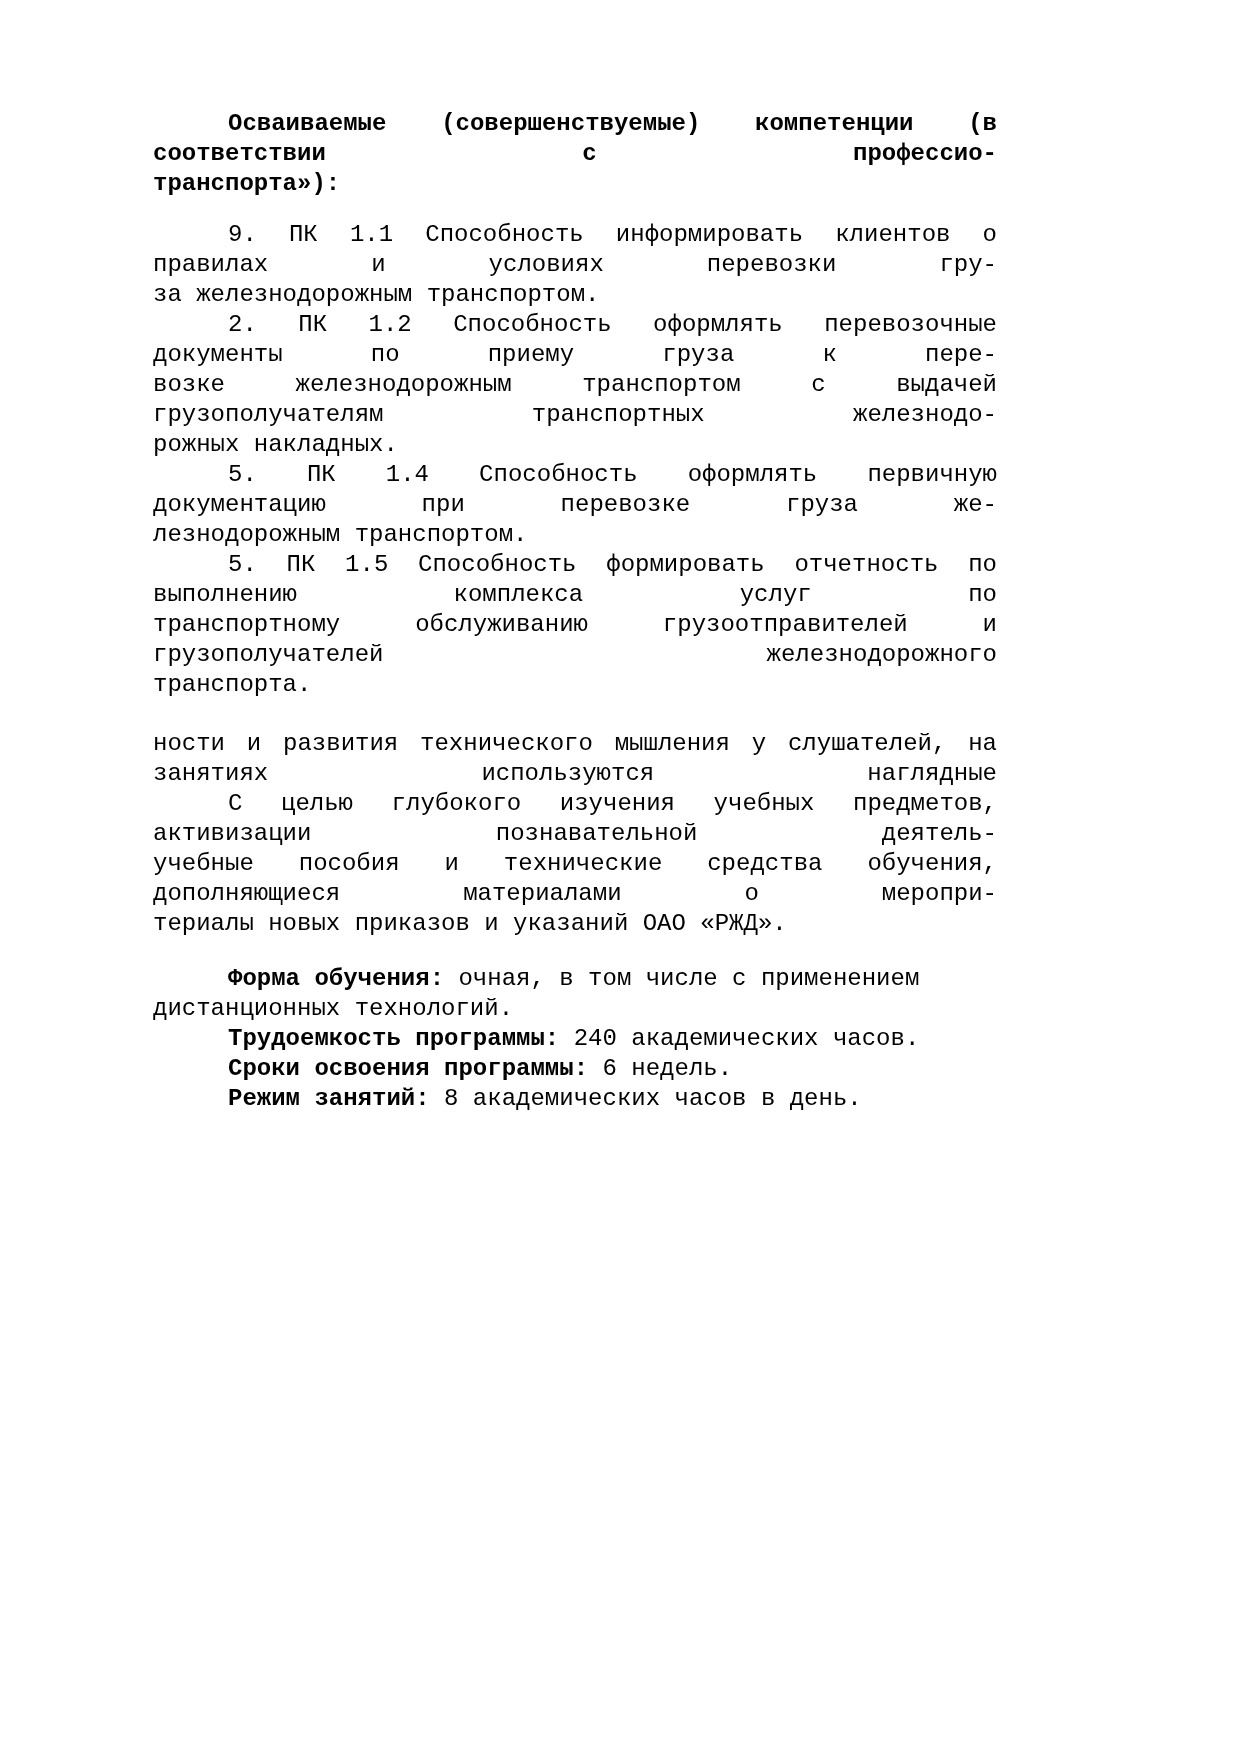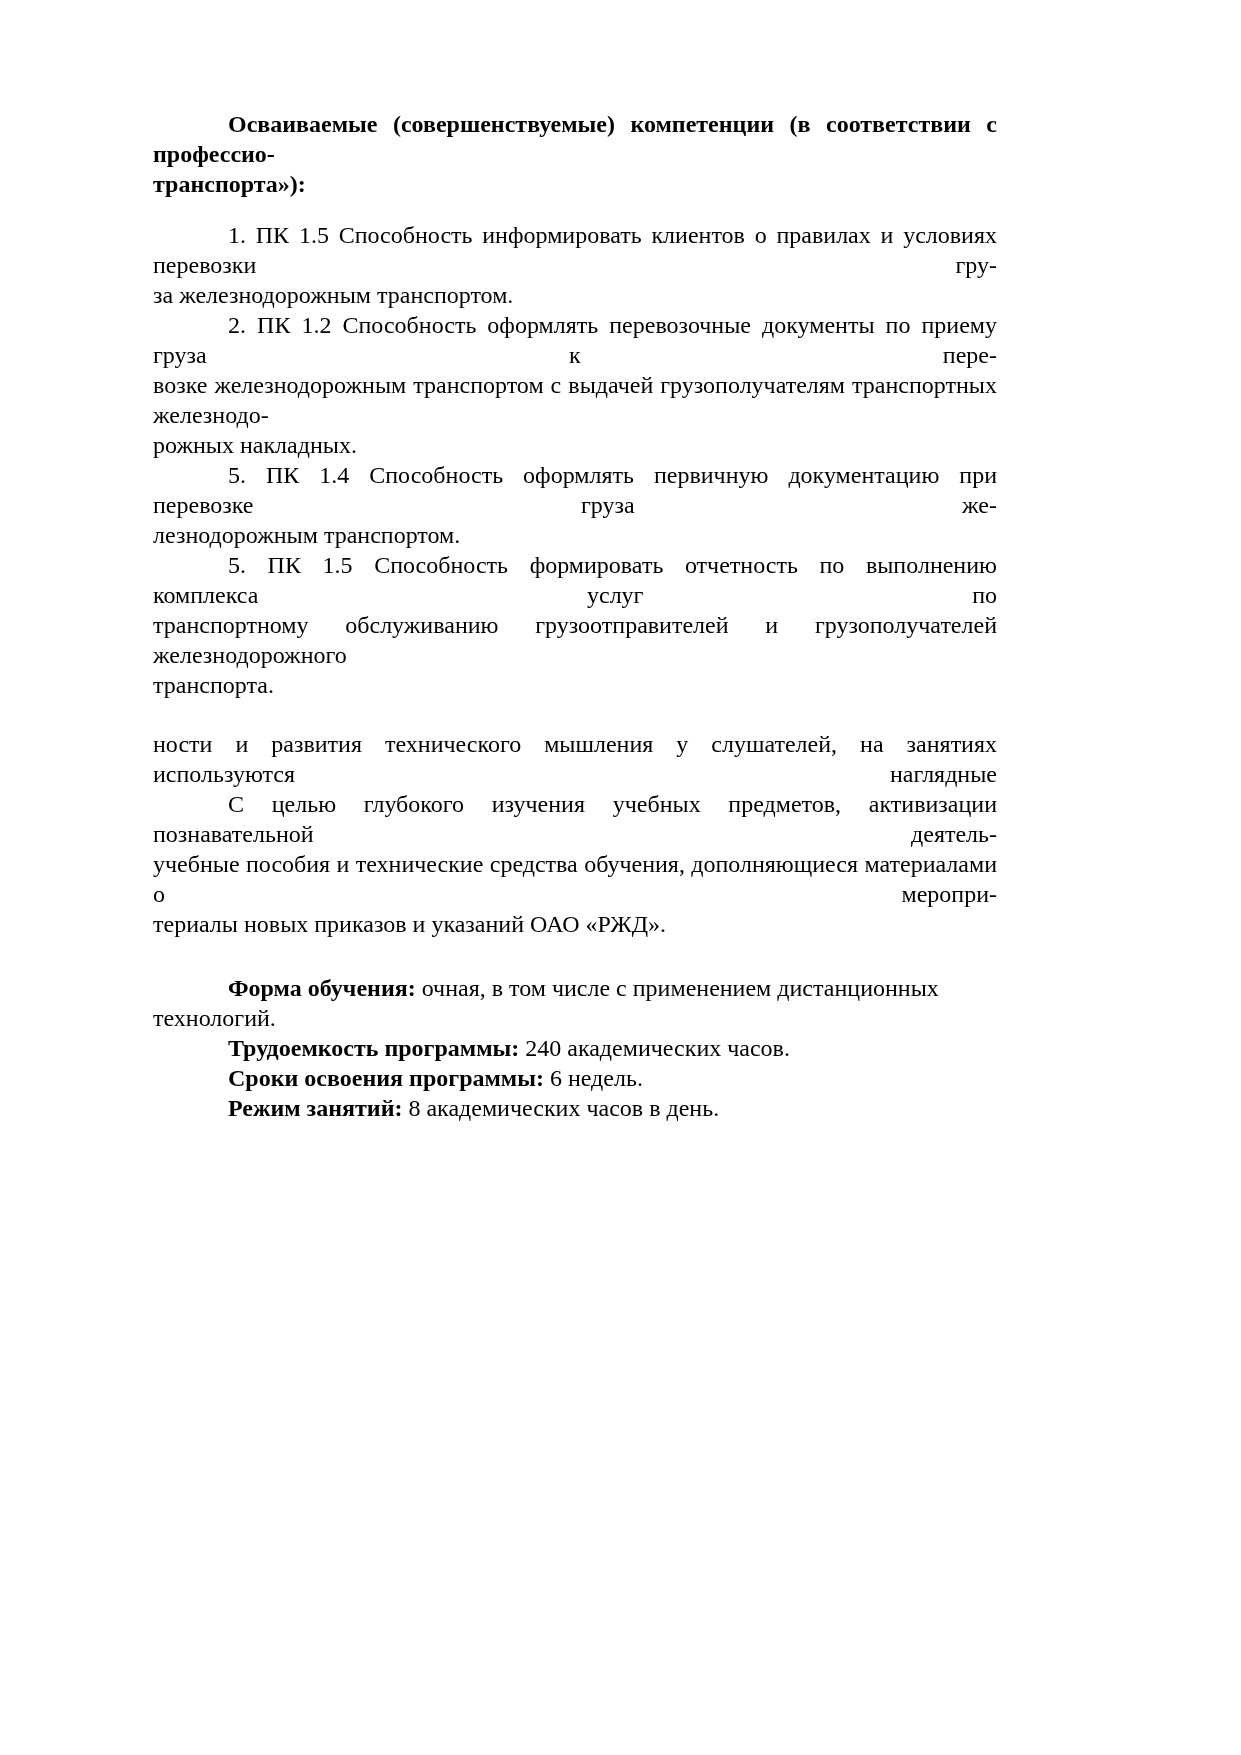--- a/index.html
+++ b/index.html
@@ -8,57 +8,57 @@
     background: #ffffff;
   }
   .page {
     position: relative;
     width: 1070px;
     height: 1755px;
     box-sizing: border-box;
     padding: 109px 73px 0 153px;
     background: #ffffff;
     color: #000000;
-    font-family: Liberation Serif, serif;
+    font-family: Liberation Mono, monospace;
     font-size: 24px;
     line-height: 30px;
   }
   
   .line {
     text-align: justify;
     text-align-last: justify;
   }
   .line.last {
     text-align-last: left;
   }
   .line.first {
     text-indent: 75px;
   }
   .heading {
     font-weight: bold;
   }
   .items    { margin-top: 21px; }
   .paragraph{ margin-top: 29px; }
-  .details  { margin-top: 34px; }
+  .details  { margin-top: 25px; }
   .detail-row { text-indent: 75px; }
   .bold { font-weight: bold; }
 </style>
 </head>
 <body>
 
 <div class="page">
 
   <section class="heading">
       <div class="line first">Осваиваемые (совершенствуемые) компетенции (в соответствии с профессио-</div>
       <div class="line last">транспорта»):</div>
     </section>
 
   <section class="items">
     <div class="item">
-        <div class="line first">1. ПК 1.5 Способность информировать клиентов о правилах и условиях перевозки гру-</div>
+        <div class="line first">9. ПК 1.1 Способность информировать клиентов о правилах и условиях перевозки гру-</div>
         <div class="line last">за железнодорожным транспортом.</div>
       </div>
     <div class="item">
         <div class="line first">2. ПК 1.2 Способность оформлять перевозочные документы по приему груза к пере-</div>
         <div class="line">возке железнодорожным транспортом с выдачей грузополучателям транспортных железнодо-</div>
         <div class="line last">рожных накладных.</div>
       </div>
     <div class="item">
         <div class="line first">5. ПК 1.4 Способность оформлять первичную документацию при перевозке груза же-</div>
         <div class="line last">лезнодорожным транспортом.</div>

